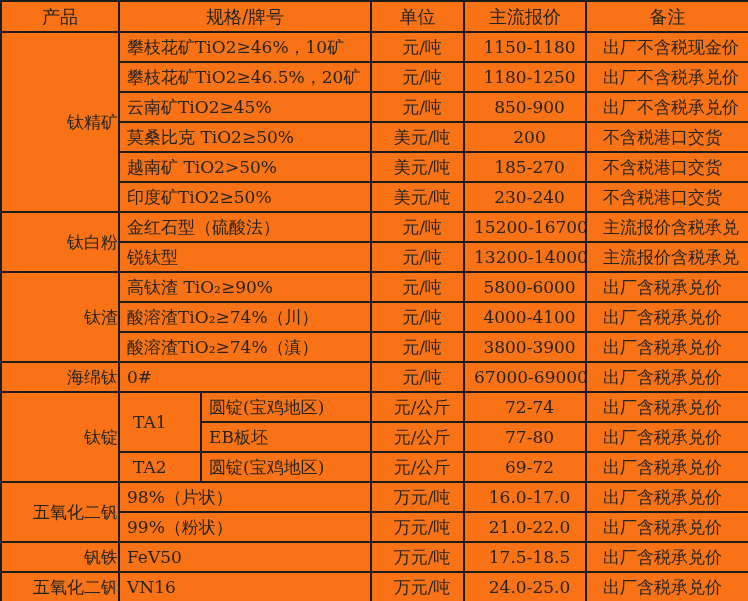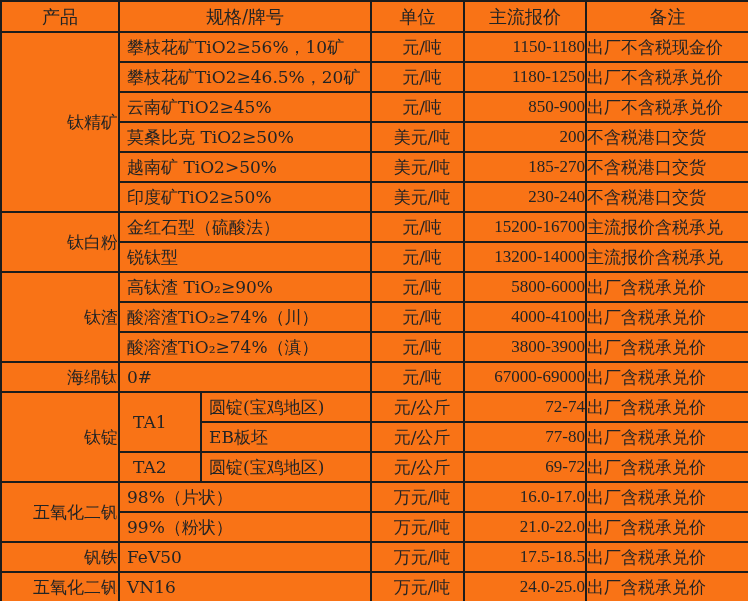--- a/index.html
+++ b/index.html
@@ -34,22 +34,22 @@
     font-weight: normal;
     font-size: 18px;
     text-align: center;
     padding: 0;
   }
   .price-table td { font-size: 17px; padding: 0; }
   td.product-cell { text-align: right; border-radius: 29px; }
   td.grade-cell   { text-align: left; padding-left: 13px; }
   td.spec-cell    { text-align: left; padding-left: 7px; }
   td.unit-cell    { text-align: center; padding-left: 9px; }
-  td.price-cell   { text-align: right; padding-left: 9px; font-family: Liberation Serif, serif; }
-  td.note-cell    { text-align: left; padding-left: 0; }
+  td.price-cell   { text-align: center; padding-left: 9px; }
+  td.note-cell    { text-align: left; padding-left: 16px; }
 </style>
 </head>
 <body>
 
 <div class="table-wrap">
   <table class="price-table">
     <colgroup>
       <col style="width:118px">
       <col style="width:82px">
       <col style="width:170px">
@@ -62,21 +62,21 @@
         <th>产品</th>
         <th colspan="2">规格/牌号</th>
         <th>单位</th>
         <th>主流报价</th>
         <th>备注</th>
       </tr>
     </thead>
     <tbody>
       <tr>
         <td rowspan="6" class="product-cell">钛精矿</td>
-        <td colspan="2" class="spec-cell">攀枝花矿TiO2≥56%，10矿</td>
+        <td colspan="2" class="spec-cell">攀枝花矿TiO2≥46%，10矿</td>
         <td class="unit-cell">元/吨</td>
         <td class="price-cell">1150-1180</td>
         <td class="note-cell">出厂不含税现金价</td>
       </tr>
       <tr>
         <td colspan="2" class="spec-cell">攀枝花矿TiO2≥46.5%，20矿</td>
         <td class="unit-cell">元/吨</td>
         <td class="price-cell">1180-1250</td>
         <td class="note-cell">出厂不含税承兑价</td>
       </tr>

